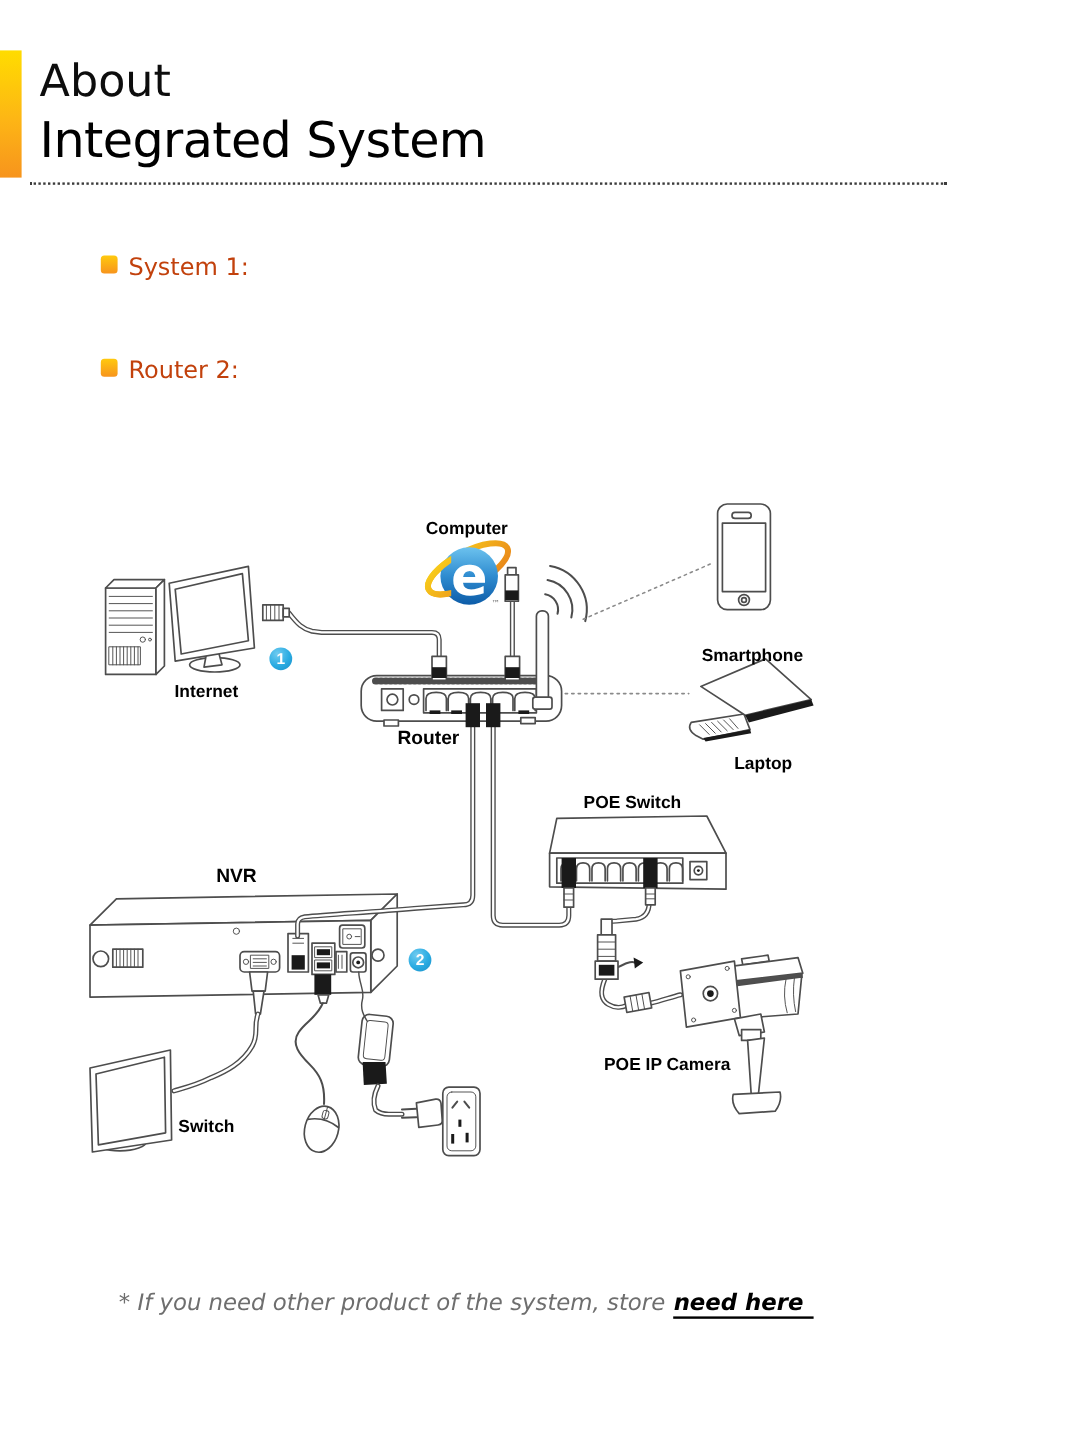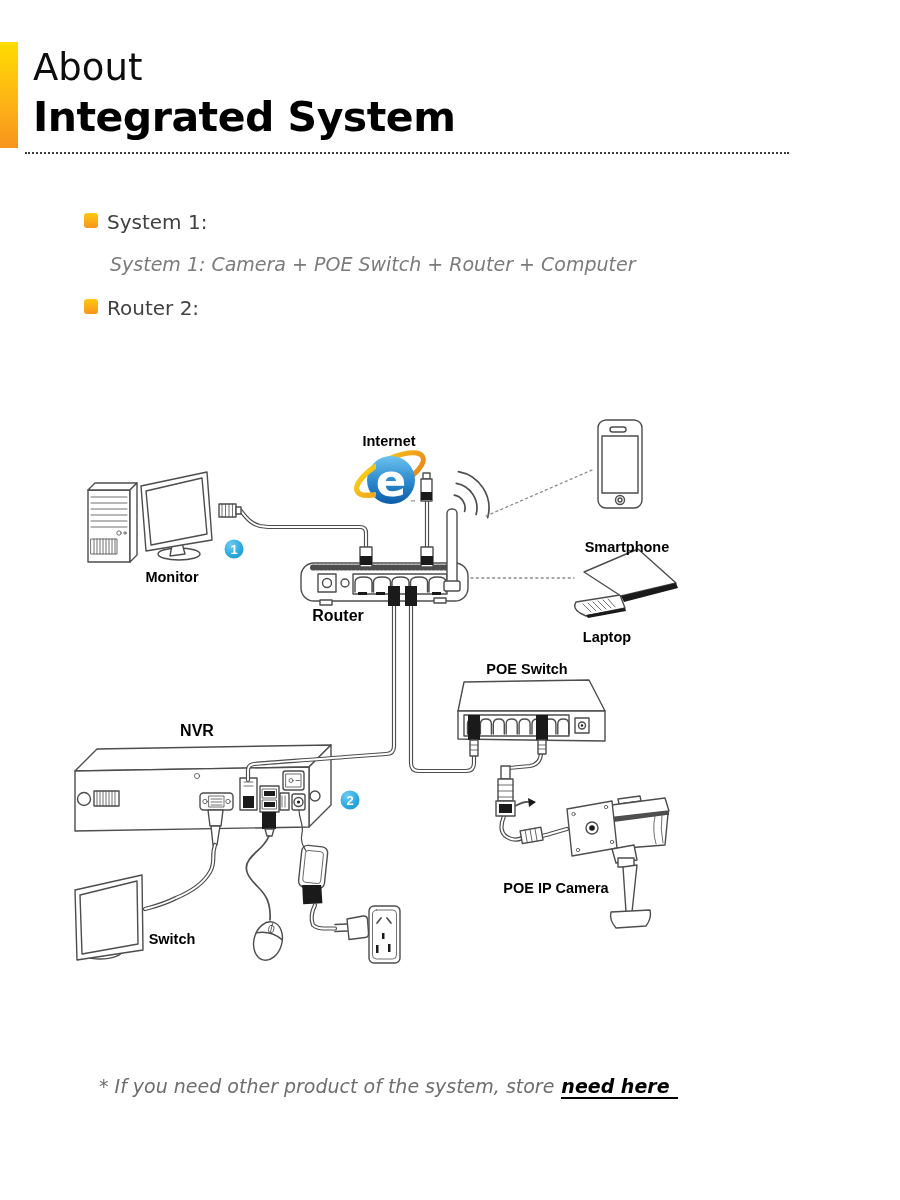--- a/index.html
+++ b/index.html
@@ -3,29 +3,29 @@
 <meta charset="utf-8">
 <style>
   html,body{margin:0;padding:0;background:#fff;}
   .page{position:relative;width:796px;height:1200px;background:#fff;overflow:hidden;
         font-family:"DejaVu Sans","Liberation Sans",sans-serif;}
 
   
   .accent-bar{position:absolute;left:0;top:42px;width:18px;height:106px;
               background:linear-gradient(180deg,#FFDC00 0%,#FDB515 55%,#F7941D 100%);}
   .h-eyebrow{position:absolute;left:33px;top:46px;font-size:37px;font-weight:400;color:#0d0d0d;letter-spacing:0px;}
-  .h-title{position:absolute;left:33px;top:93px;font-size:41px;font-weight:700;color:#000;letter-spacing:-0.5px;}
+  .h-title{position:absolute;left:33px;top:93px;font-size:41px;font-weight:400;color:#000;letter-spacing:-0.5px;}
   .dotted-rule{position:absolute;left:25px;top:152px;width:764px;height:0;
                border-top:2px dotted #3c3c3c;}
 
   
   .bullet{position:absolute;width:14px;height:15px;border-radius:3px;
           background:linear-gradient(180deg,#FFC90E 0%,#F7941D 100%);}
   .b1{left:84px;top:213px;} .b2{left:84px;top:299px;}
-  .sys-label{position:absolute;left:107px;font-size:20px;color:#404040;}
+  .sys-label{position:absolute;left:107px;font-size:20px;color:#c2410c;}
   .sl1{top:210px;} .sl2{top:296px;}
   .sys-desc{position:absolute;left:110px;font-size:19px;font-style:italic;color:#7b7b7b;}
   .sd1{top:253px;} .sd2{top:335px;}
 
   
   .diagram{position:absolute;left:0;top:0;width:900px;height:1200px;}
   .art{position:absolute;left:60px;top:405px;}
   .art path,.art rect,.art circle,.art ellipse,.art line,.art polygon{
       fill:none;stroke:#4d4d4d;stroke-width:1.4;stroke-linejoin:round;stroke-linecap:round;}
   .art .w{fill:#ffffff;}
@@ -58,21 +58,20 @@
 
 <div class="page">
 
   <div class="accent-bar"></div>
   <div class="h-eyebrow">About</div>
   <div class="h-title">Integrated System</div>
   <div class="dotted-rule"></div>
 
   <span class="bullet b1"></span>
   <div class="sys-label sl1">System 1:</div>
-  <div class="sys-desc sd1">System 1: Camera + POE Switch + Router + Computer</div>
   <span class="bullet b2"></span>
   <div class="sys-label sl2">Router 2:</div>
 
   <div class="diagram">
 
     <svg class="art" viewBox="60 405 780 600" width="780" height="600">
       <defs>
         <linearGradient id="gold" x1="0" y1="0" x2="1" y2="1">
           <stop offset="0" stop-color="#F9D21B"></stop>
             <stop offset="1" stop-color="#E8821A"></stop>
@@ -324,25 +323,25 @@
         <ellipse cx="390" cy="474" rx="37" ry="14" transform="rotate(-28 390 474)" style="stroke:url(#gold);stroke-width:5;"></ellipse>
         <circle cx="391" cy="480" r="24" style="fill:url(#blue);stroke:none;"></circle>
         <g clip-path="url(#swooshClip)">
           <ellipse cx="390" cy="474" rx="37" ry="14" transform="rotate(-28 390 474)" style="stroke:url(#gold);stroke-width:5;"></ellipse>
         </g>
         <text x="391" y="496" text-anchor="middle" style="fill:#fff;font-family:'DejaVu Sans',sans-serif;font-size:45px;font-weight:700;">e</text>
         <text x="413" y="505" text-anchor="middle" style="fill:#666;font-family:'DejaVu Sans',sans-serif;font-size:7px;">™</text>
       </g>
     </svg>
 
-    <div class="dlabel" style="left:389px;top:441px;">Internet</div>
+    <div class="dlabel" style="left:389px;top:441px;">Computer</div>
     <div class="dlabel" style="left:627px;top:523px;margin-top:24px;">Smartphone</div>
-    <div class="dlabel" style="left:172px;top:577px;">Monitor</div>
-    <div class="dlabel big" style="left:338px;top:616px;">Router</div>
-    <div class="dlabel" style="left:600px;top:637px;padding-left:14px;">Laptop</div>
+    <div class="dlabel" style="left:172px;top:577px;">Internet</div>
+    <div class="dlabel big" style="left:357px;top:616px;">Router</div>
+    <div class="dlabel" style="left:629px;top:637px;padding-left:14px;">Laptop</div>
     <div class="dlabel" style="left:527px;top:669px;">POE Switch</div>
     <div class="dlabel big" style="left:197px;top:731px;">NVR</div>
     <div class="dlabel" style="left:172px;top:939px;">Switch</div>
     <div class="dlabel" style="left:556px;top:888px;">POE IP Camera</div>
 
     <div class="badge" style="left:234px;top:549px;">1</div>
     <div class="badge" style="left:350px;top:800px;">2</div>
   </div>
 
   <div class="footer">

